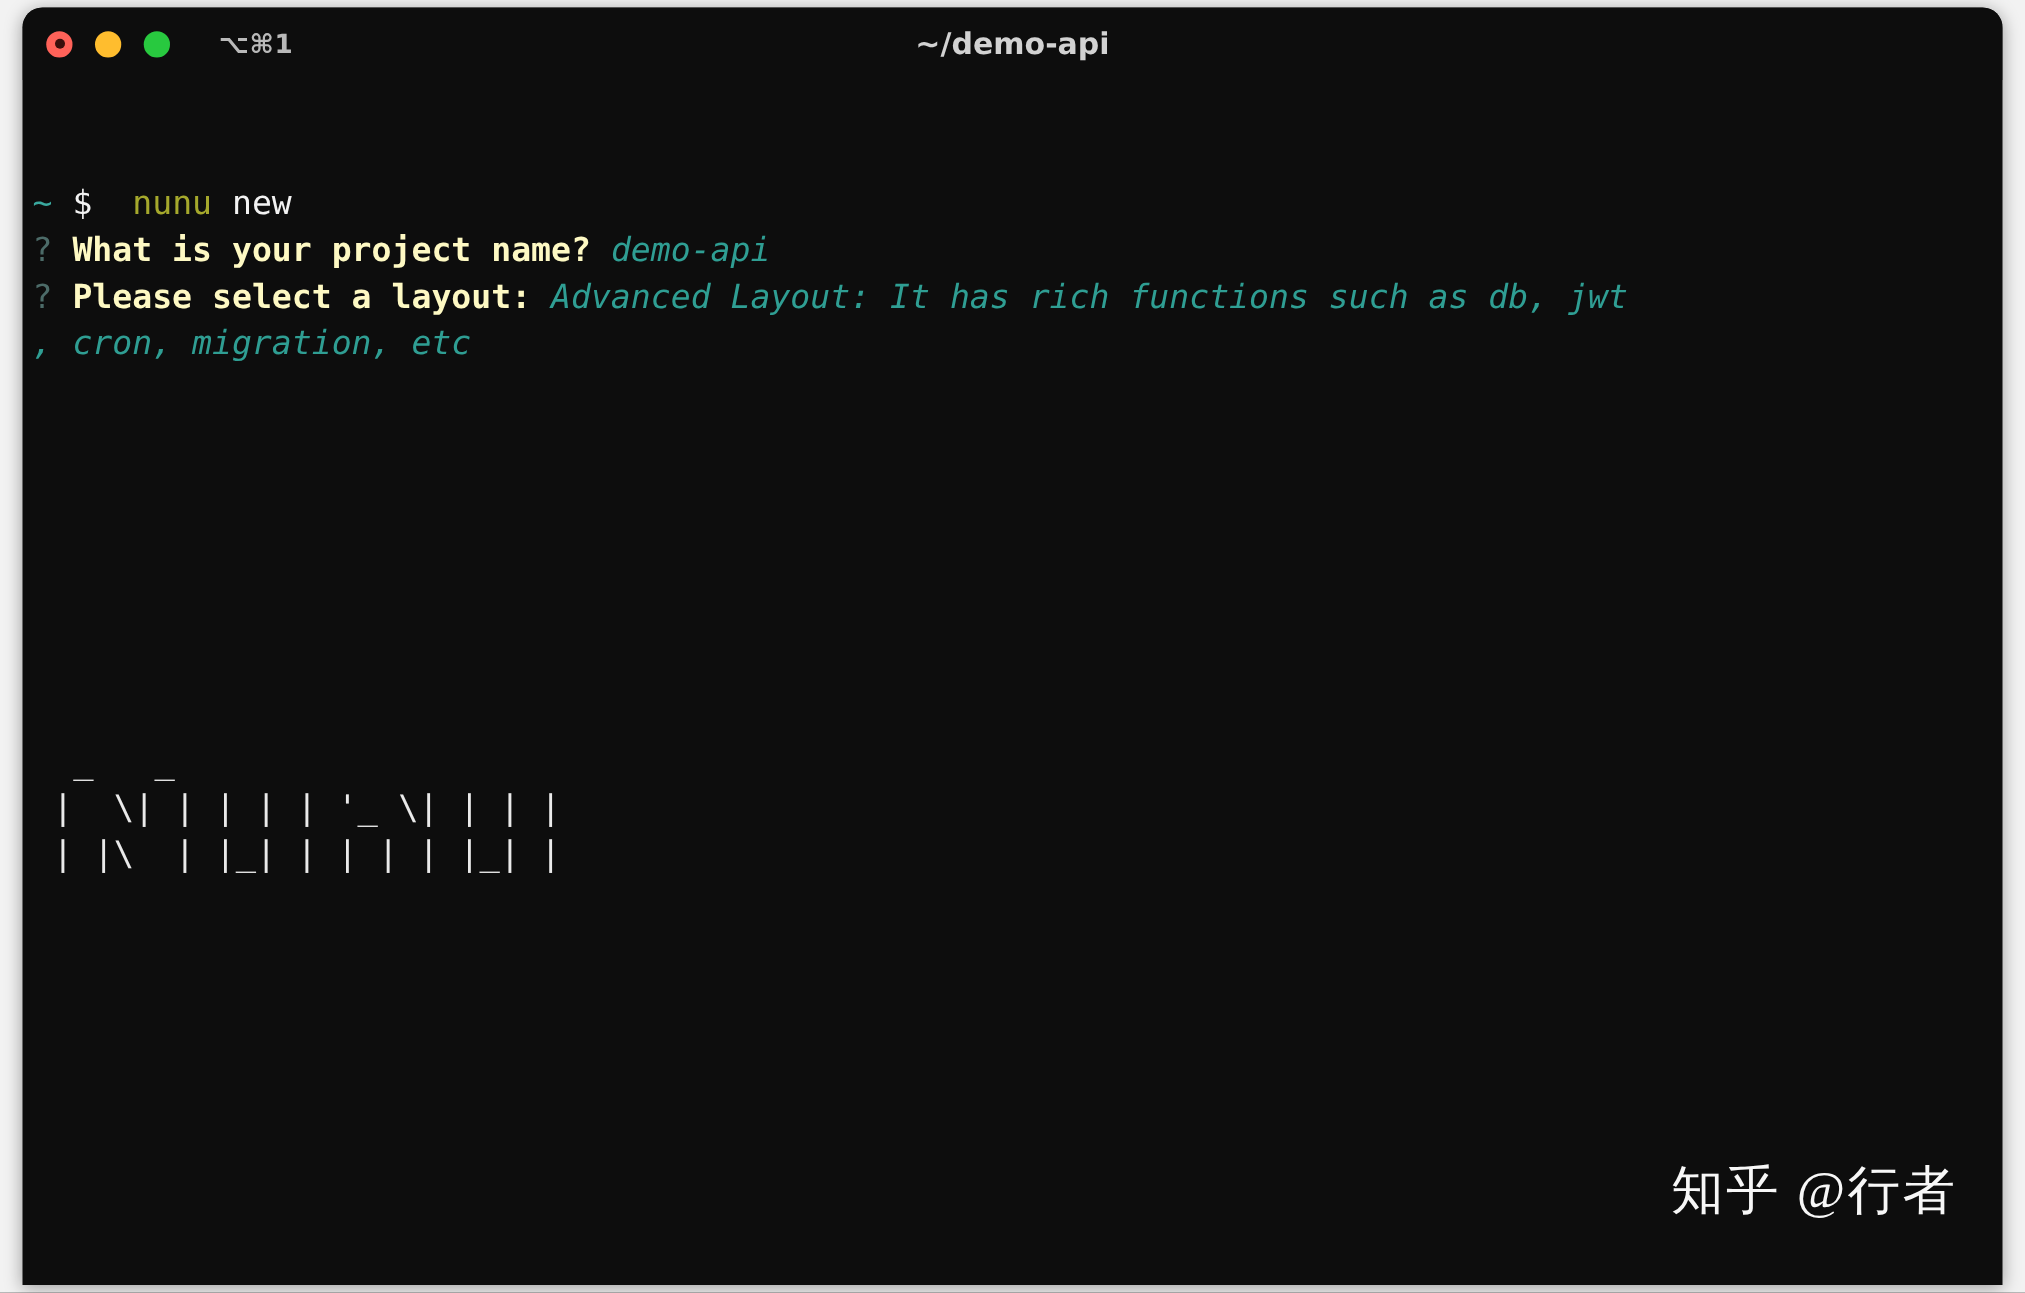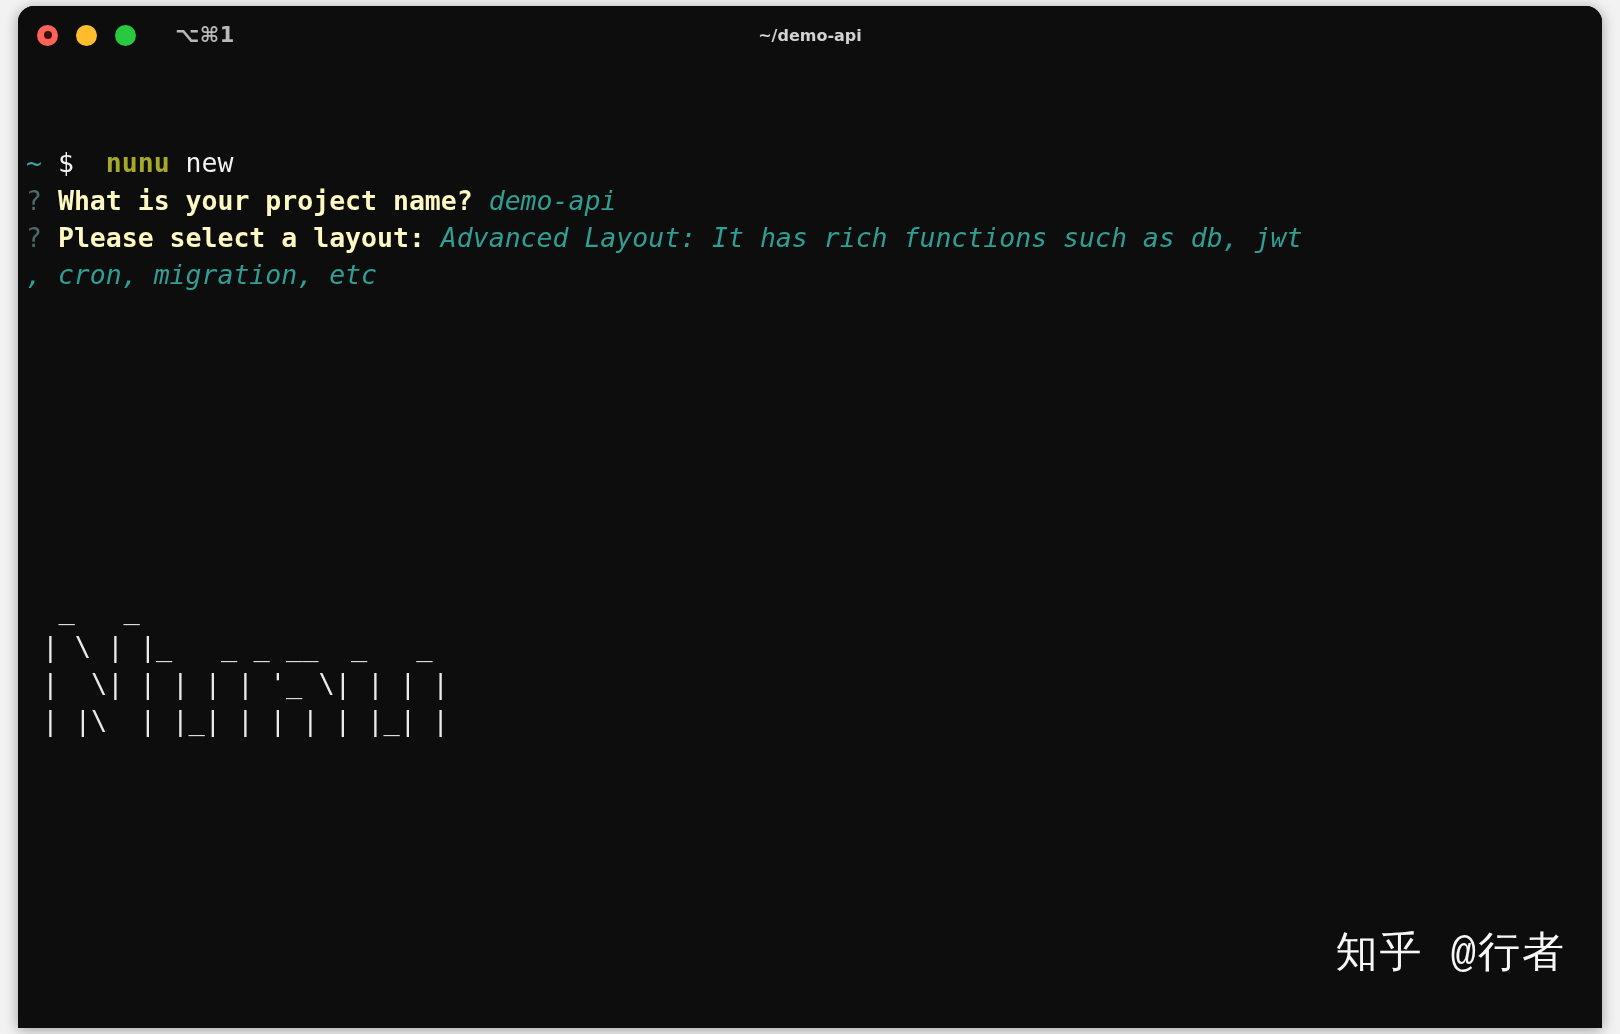--- a/index.html
+++ b/index.html
@@ -66,58 +66,58 @@
     font-size: 21px;
     letter-spacing: 0.5px;
     font-weight: 600;
   }
   .wtitle {
     position: absolute;
     left: 0; right: 0;
     text-align: center;
     color: #d2d2d2;
     font-family: "DejaVu Sans", "Liberation Sans", sans-serif;
-    font-size: 16px;
+    font-size: 24px;
     font-weight: bold;
     pointer-events: none;
   }
 
   
   .term {
     padding: 6px 0 0 8px;
     font-size: 26.5px;
     line-height: 37.2px;
     color: #e6e6e6;
     white-space: pre;
     letter-spacing: 0px;
   }
   .line { white-space: pre; }
 
   .c-cyan    { color: #3aa99f; }
   .c-teal    { color: #2f9e93; font-style: italic; }
   .c-white   { color: #f2f2f2; }
   .c-bold    { font-weight: bold; color: #fef9c3; }
-  .c-olive   { color: #a5a82c; font-weight: bold; }
+  .c-olive   { color: #a5a82c; }
   .c-grey    { color: #4c6b68; }
 
   .ascii {
     font-size: 27px;
     line-height: 37.2px;
     color: #eaeaea;
     white-space: pre;
   }
   .blank { height: 37.2px; }
 
   
   .watermark {
     position: absolute;
     right: 36px;
     bottom: 48px;
     color: #ffffff;
-    font-family: Liberation Mono, monospace;
+    font-family: Liberation Serif, serif;
     font-size: 42px;
     letter-spacing: 2px;
     opacity: 0.97;
   }
 </style>
 </head>
 <body>
 
 <div class="window">
 
@@ -128,21 +128,21 @@
       <div class="dot max"></div>
     </div>
     <div class="shortcut">⌥⌘1</div>
     <div class="wtitle">~/demo-api</div>
   </div>
 
   <div class="term">
     <div id="top-lines"><div class="line"><span class="c-cyan">~ </span><span class="c-white">$  </span><span class="c-olive">nunu </span><span class="c-white">new</span></div><div class="line"><span class="c-grey">? </span><span class="c-bold">What is your project name? </span><span class="c-teal">demo-api</span></div><div class="line"><span class="c-grey">? </span><span class="c-bold">Please select a layout: </span><span class="c-teal">Advanced Layout: It has rich functions such as db, jwt</span></div><div class="line"><span class="c-teal">, cron, migration, etc</span></div></div>
     <div class="blank"></div>
     <div class="blank"></div>
-    <div class="ascii" id="ascii-logo"><div>  _   _</div><div> | \ | |_   _ _ __  _   _</div><div> |  \| | | | | '_ \| | | |</div><div> | |\  | |_| | | | | |_| |</div></div>
+    <div class="ascii" id="ascii-logo"><div>  _   _</div><div> |  \| | | | | '_ \| | | |</div><div> | |\  | |_| | | | | |_| |</div></div>
     <div class="blank"></div>
     
     
     
   </div>
 
   <div class="watermark">知乎 @行者</div>
 </div>
 
 </body></html>

